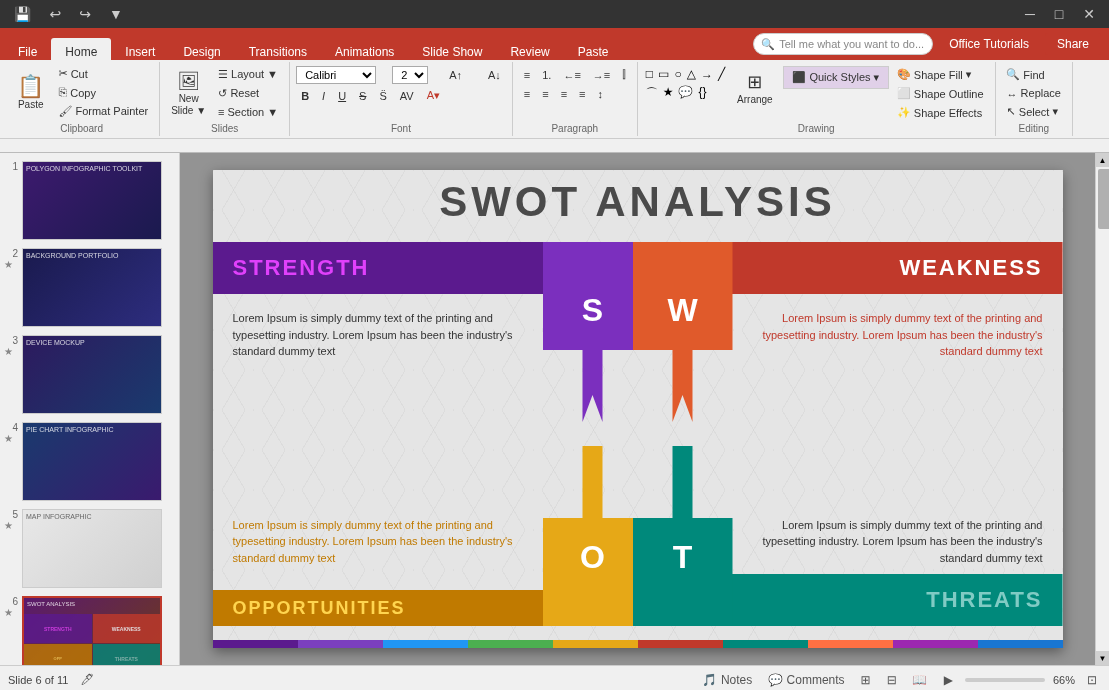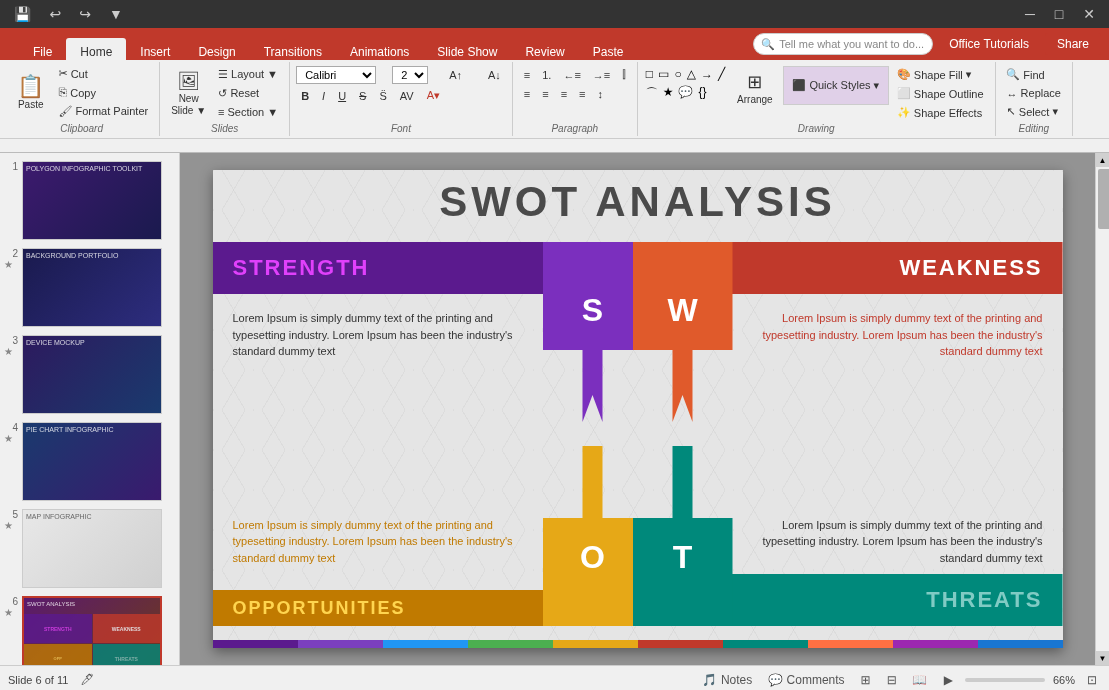--- a/index.html
+++ b/index.html
@@ -16,21 +16,21 @@
       padding: 0 8px;
       font-size: 12px;
     }
     .title-bar-left { display: flex; align-items: center; gap: 6px; }
     .title-bar-center { flex: 1; text-align: center; }
     .title-bar-right { display: flex; align-items: center; gap: 8px; }
     .title-bar-btn { background: none; border: none; color: #ccc; font-size: 14px; cursor: pointer; padding: 2px 6px; }
 
     
     .ribbon { background: #c0392b; display: flex; flex-direction: column; }
-    .ribbon-tabs { display: flex; align-items: flex-end; height: 44px; padding-left: 19px; }
+    .ribbon-tabs { display: flex; align-items: flex-end; height: 44px; padding-left: 4px; }
     .ribbon-tab {
       padding: 4px 14px;
       color: #fff;
       font-size: 12px;
       cursor: pointer;
       height: 28px;
       display: flex;
       align-items: center;
       border-radius: 3px 3px 0 0;
     }
@@ -53,21 +53,20 @@
       min-width: fit-content;
     }
     .ribbon-group-content { display: flex; align-items: center; flex: 1; gap: 2px; }
     .ribbon-group-label {
       font-size: 10px;
       color: #666;
       text-align: center;
       width: 100%;
       margin-top: auto;
       padding-top: 2px;
-      font-style: italic;
     }
     .ribbon-btn {
       background: none;
       border: 1px solid transparent;
       border-radius: 2px;
       padding: 2px 4px;
       cursor: pointer;
       font-size: 11px;
       color: #333;
       display: flex;
@@ -634,21 +633,21 @@
           <div class="shape-row">
             <span class="shape-icon">⌒</span>
             <span class="shape-icon">★</span>
             <span class="shape-icon">💬</span>
             <span class="shape-icon">{}</span>
           </div>
         </div>
         <div style="display:flex;flex-direction:column;gap:2px;">
           <button class="ribbon-btn" style="padding:4px 6px;font-size:18px;">⊞<div style="font-size:10px;">Arrange</div></button>
         </div>
-        <div style="display:flex;flex-direction:column;gap:2px;border:1px solid #ccc;background:#e0d0e8;padding:10px 4px;">
+        <div style="display:flex;flex-direction:column;gap:2px;border:1px solid #ccc;background:#e0d0e8;padding:2px 4px;">
           <button class="ribbon-btn-small">⬛ Quick Styles ▾</button>
         </div>
         <div style="display:flex;flex-direction:column;gap:2px;">
           <button class="ribbon-btn-small">🎨 <span>Shape Fill</span> ▾</button>
           <button class="ribbon-btn-small">⬜ <span>Shape Outline</span></button>
           <button class="ribbon-btn-small">✨ <span>Shape Effects</span></button>
         </div>
       </div>
       <div class="ribbon-group-label">Drawing</div>
     </div>

